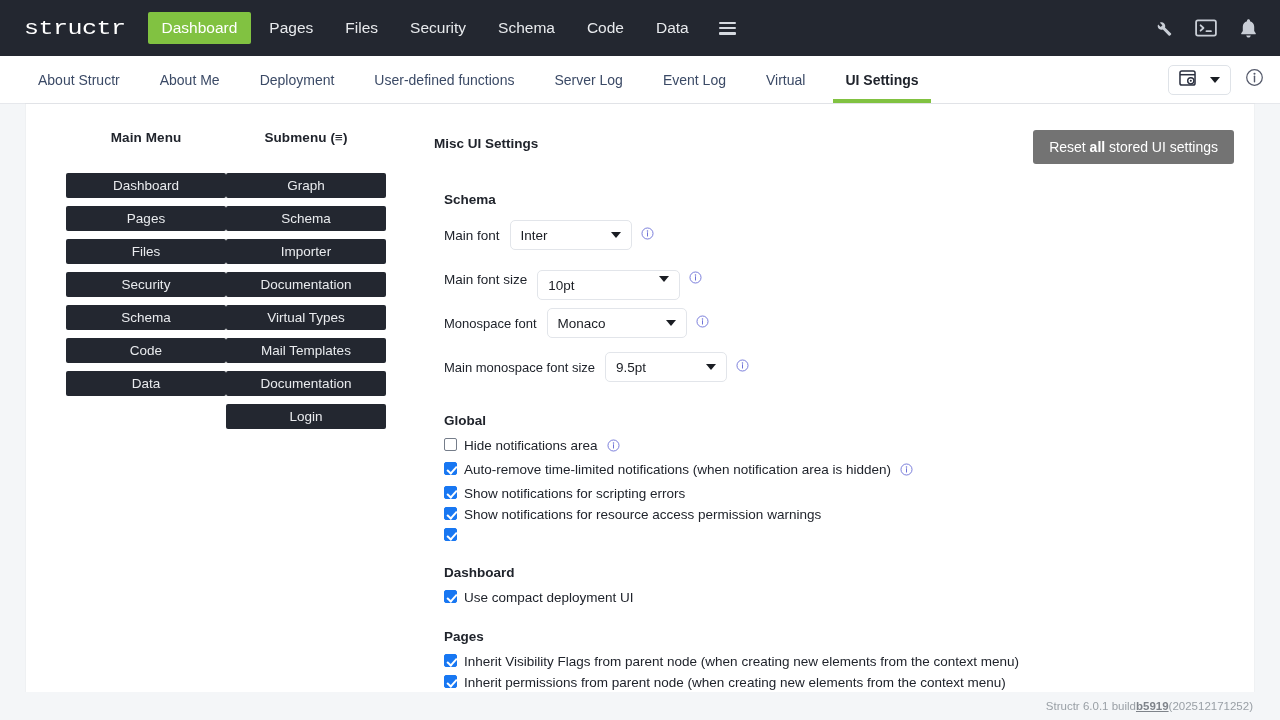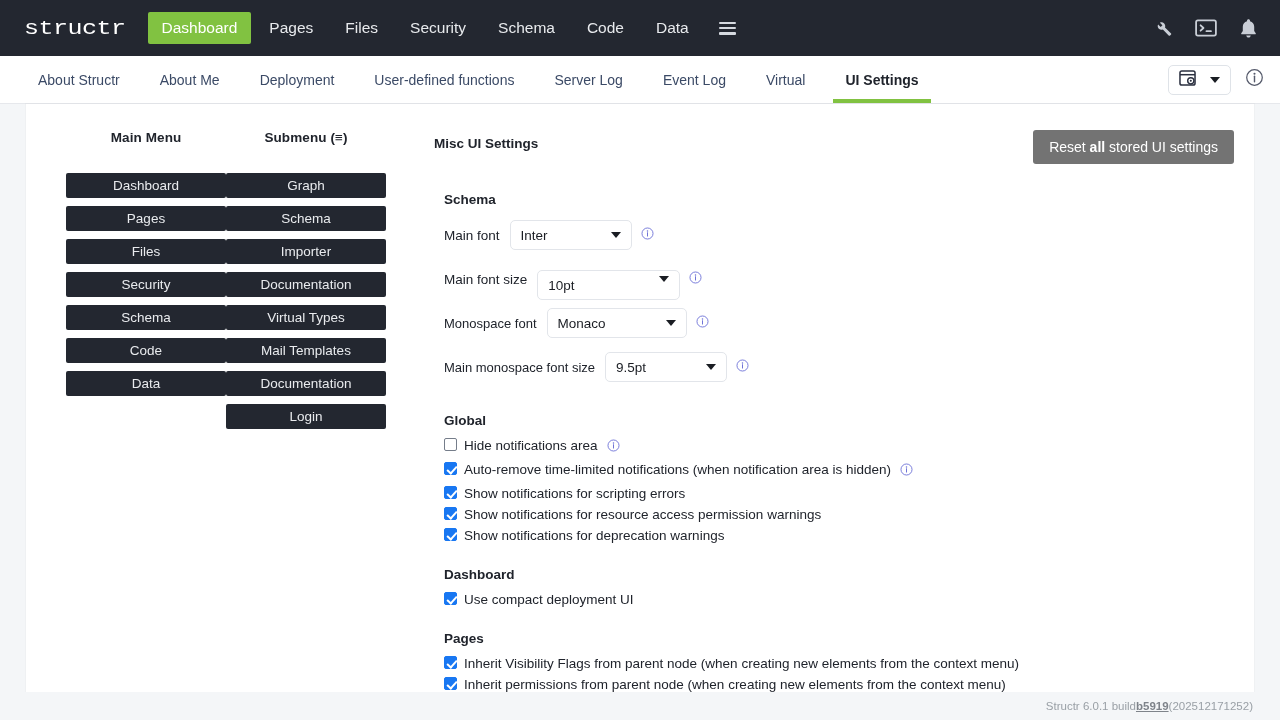--- a/index.html
+++ b/index.html
@@ -343,21 +343,20 @@
             <div class="cb-row">
               <input type="checkbox" checked="" style="">
               <span class="cb-label">Show notifications for scripting errors</span>
             </div>
             <div class="cb-row">
               <input type="checkbox" checked="" style="">
               <span class="cb-label">Show notifications for resource access permission warnings</span>
             </div>
             <div class="cb-row">
               <input type="checkbox" checked="" style="">
-              <span class="cb-label">Show notifications for deprecation warnings</span>
             </div>
           </div>
 
         <div class="group-title tight">Dashboard</div>
         <div id="dashboard-host">
             <div class="cb-row">
               <input type="checkbox" checked="" style="">
               <span class="cb-label">Use compact deployment UI</span>
             </div>
           </div>

